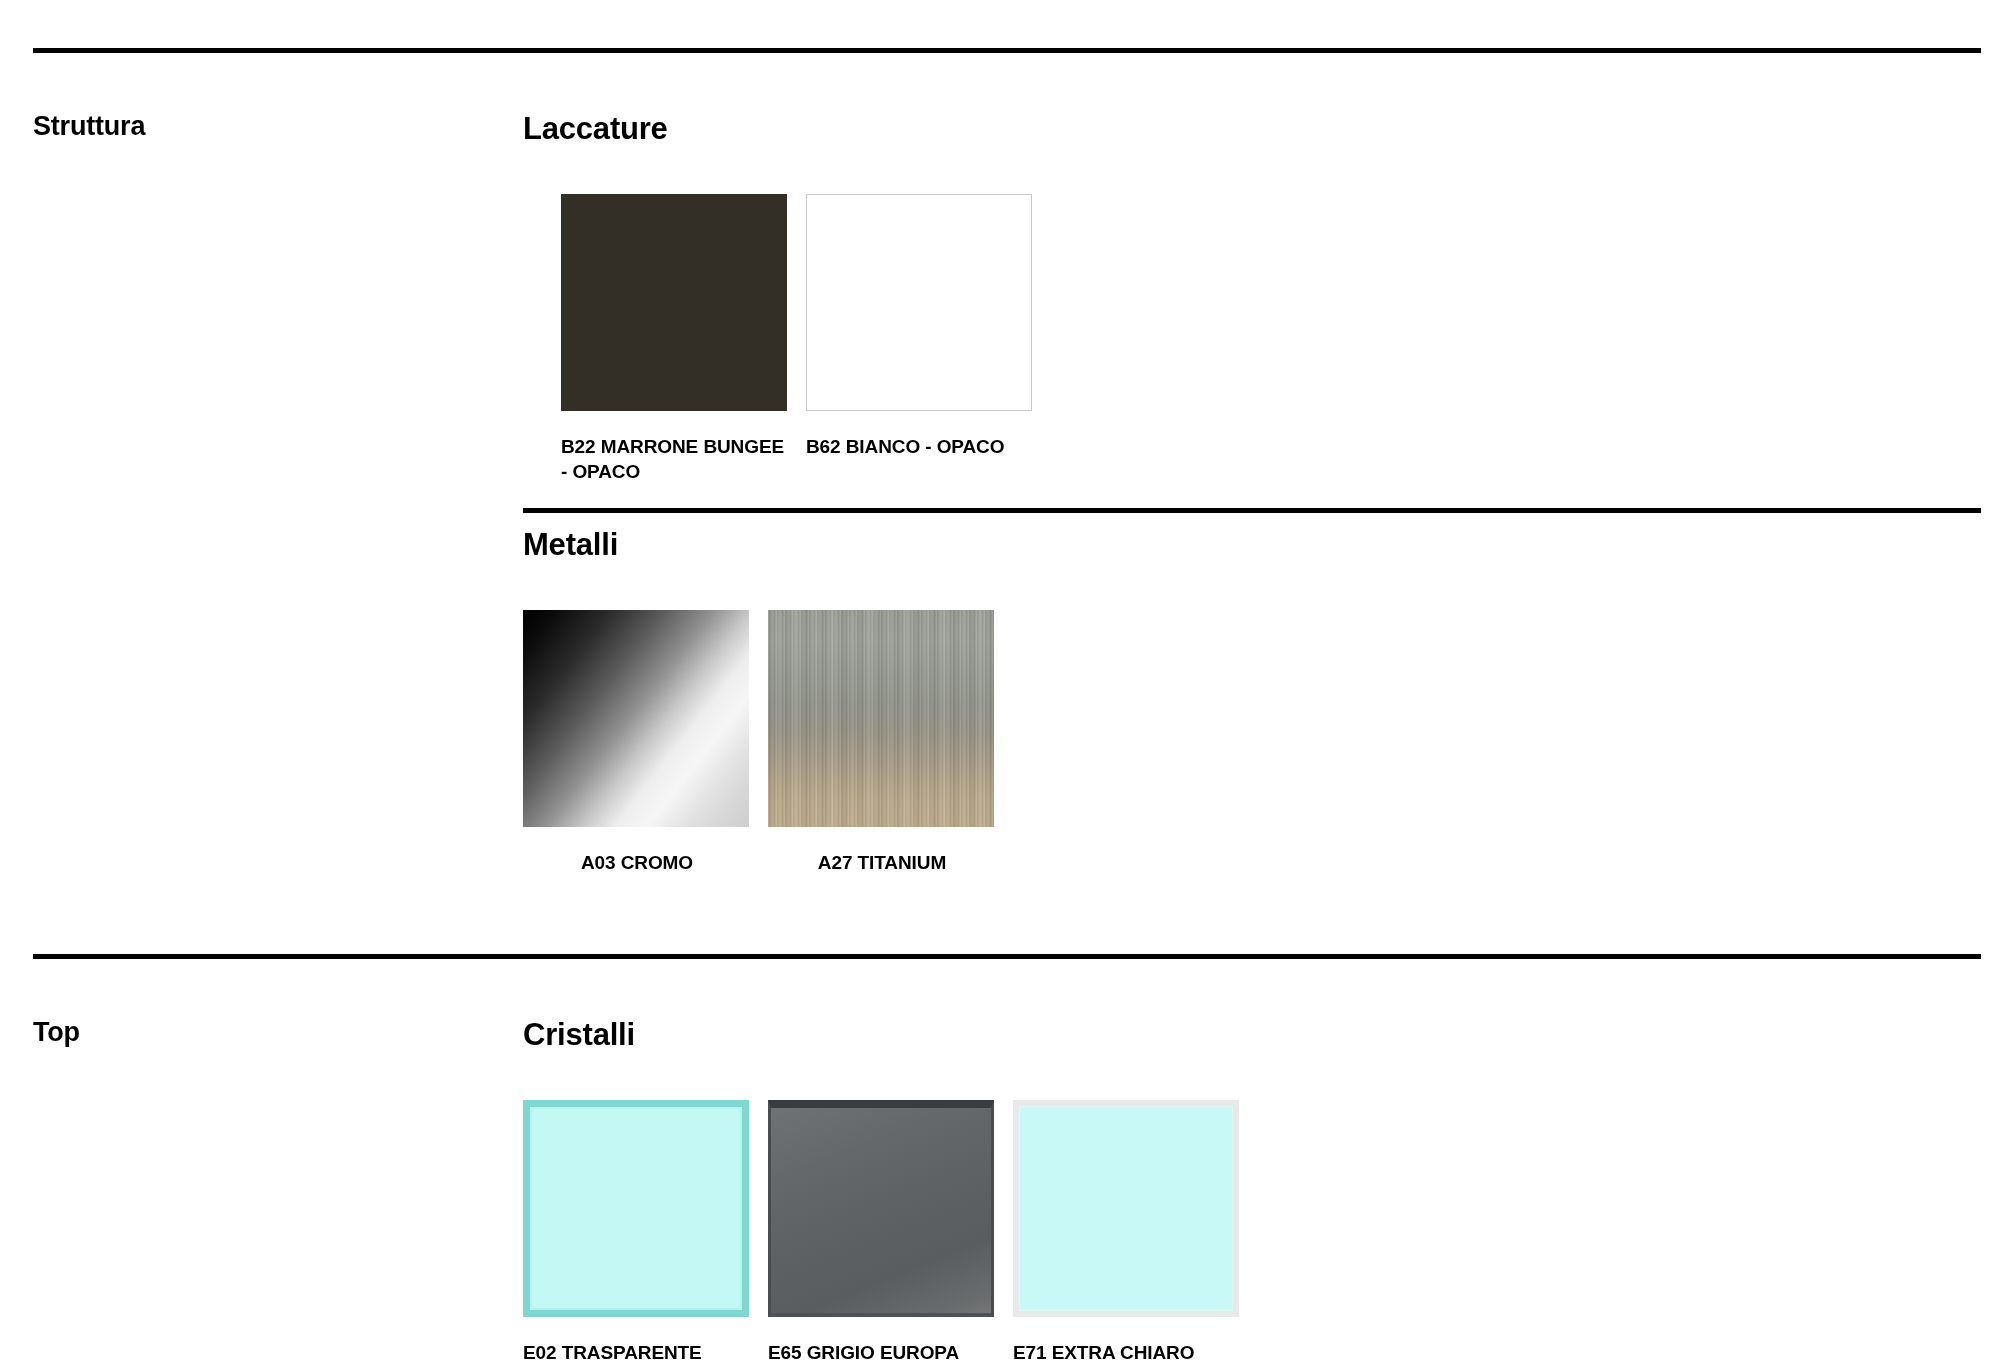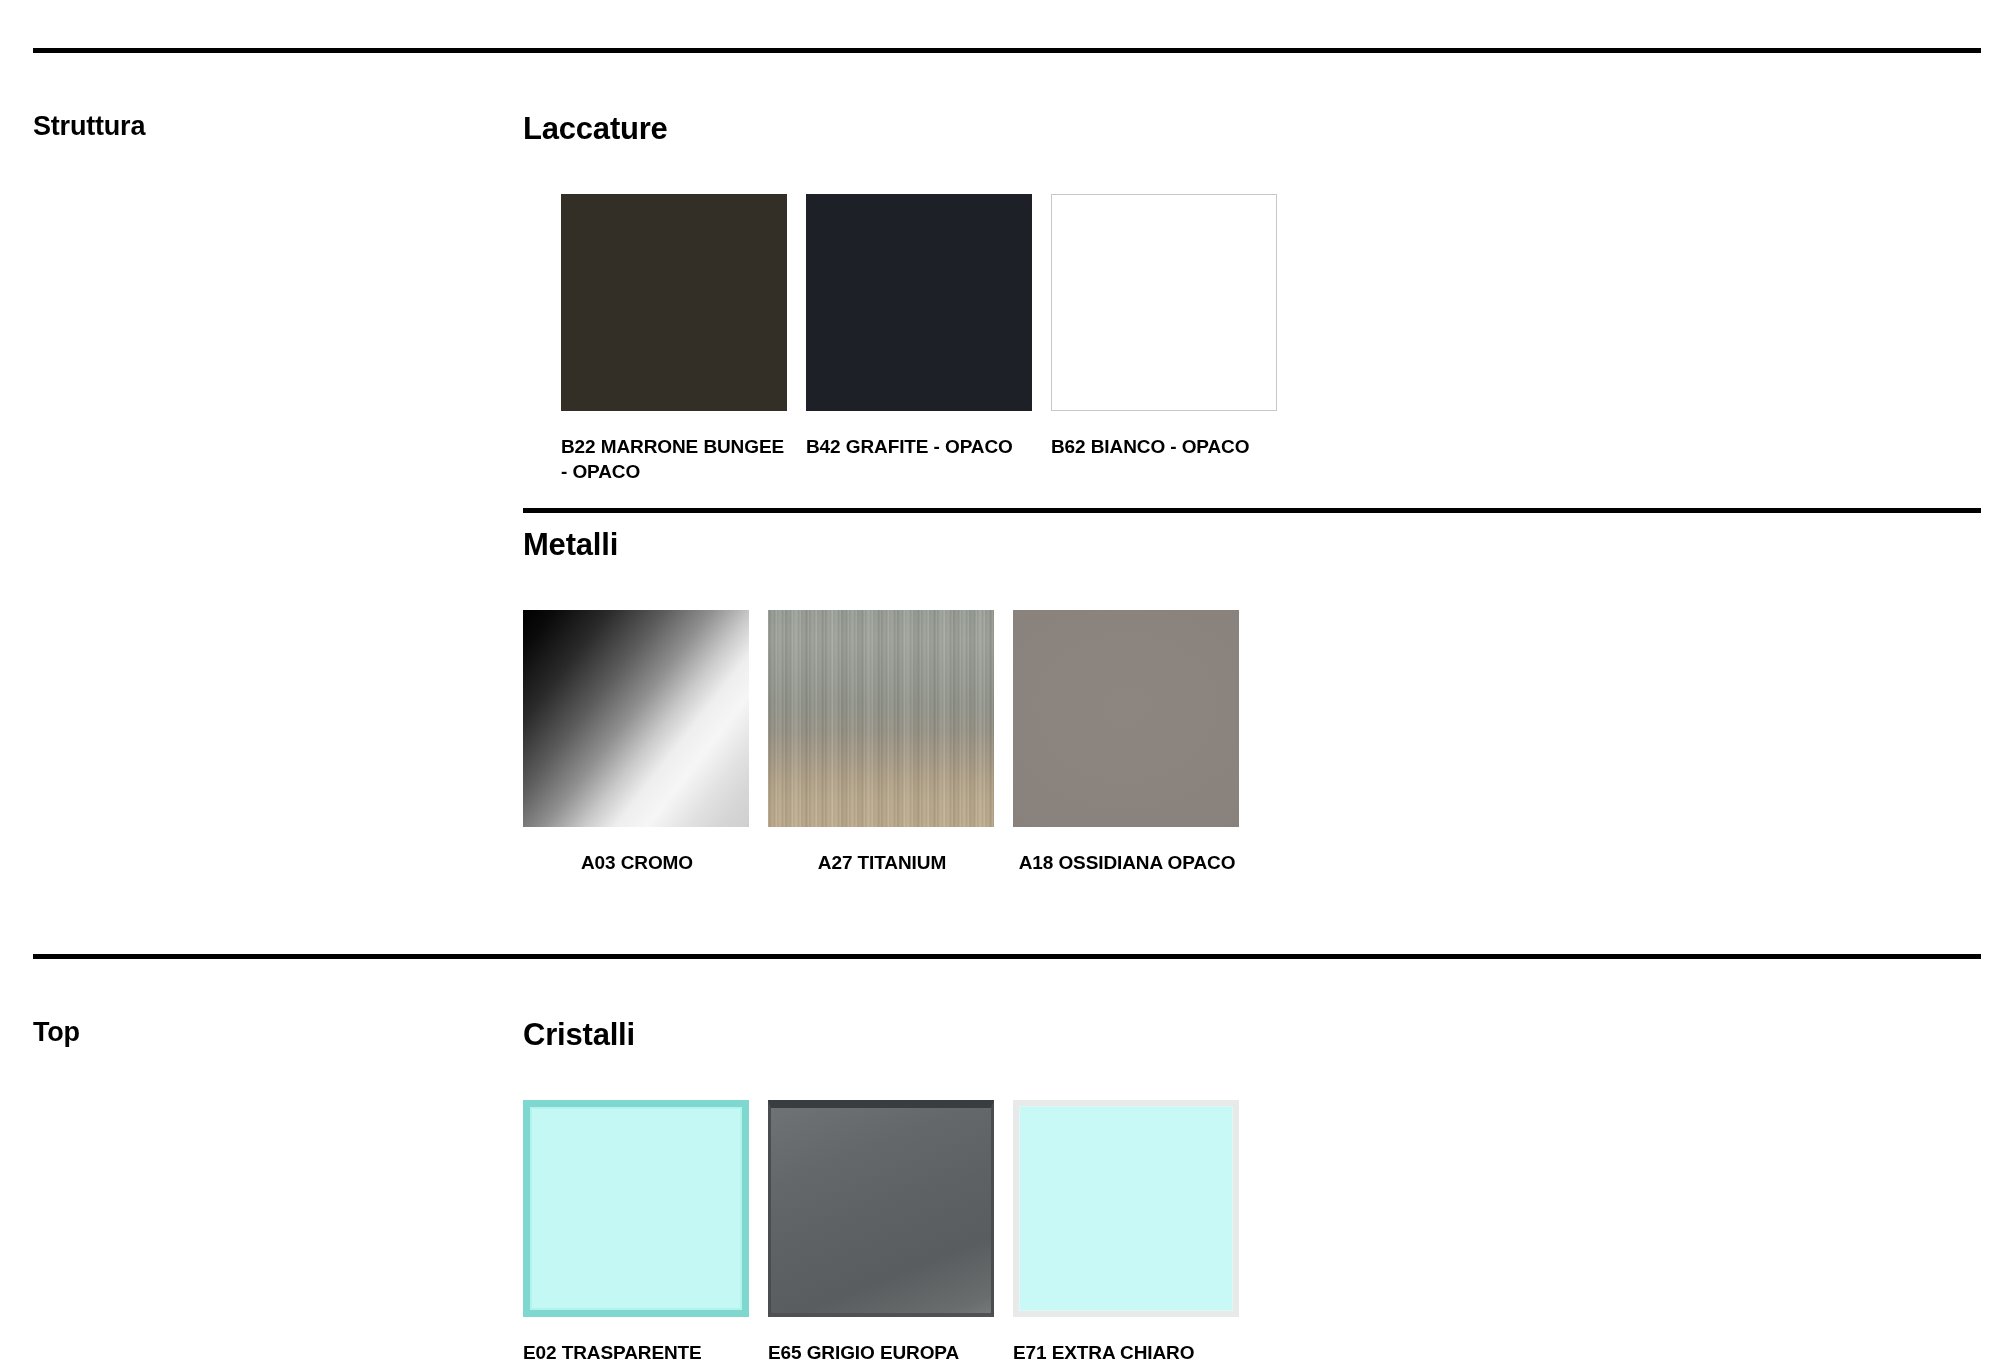--- a/index.html
+++ b/index.html
@@ -208,24 +208,20 @@
     <div class="group" style="top:64px;">
       <div class="group-title">Laccature</div>
 
       <div class="swatch-row" style="top:82px;margin-left:38px;">
 
         <div class="swatch-cell">
           <div class="swatch-box sw-solid" style="background:#332e26;"></div>
           <div class="swatch-label">B22 MARRONE BUNGEE - OPACO</div>
         </div>
 
-        <div class="swatch-cell">
-          <div class="swatch-box sw-solid" style="background:#1d2026;"></div>
-          <div class="swatch-label">B42 GRAFITE - OPACO</div>
-        </div>
 
         <div class="swatch-cell">
           <div class="swatch-box sw-bordered" style="background:#ffffff;"></div>
           <div class="swatch-label">B62 BIANCO - OPACO</div>
         </div>
 
       </div>
     </div>
 
     <div class="group" style="top:460px;">
@@ -237,24 +233,20 @@
         <div class="swatch-cell">
           <div class="swatch-box sw-chrome"></div>
           <div class="swatch-label">A03 CROMO</div>
         </div>
 
         <div class="swatch-cell">
           <div class="swatch-box sw-titanium"></div>
           <div class="swatch-label">A27 TITANIUM</div>
         </div>
 
-        <div class="swatch-cell">
-          <div class="swatch-box sw-ossidiana"></div>
-          <div class="swatch-label">A18 OSSIDIANA OPACO</div>
-        </div>
 
       </div>
     </div>
   </div>
 
   <div class="section" style="top:954px;">
     <div class="section-rule"></div>
     <div class="section-title">Top</div>
 
     <div class="group" style="top:64px;">

